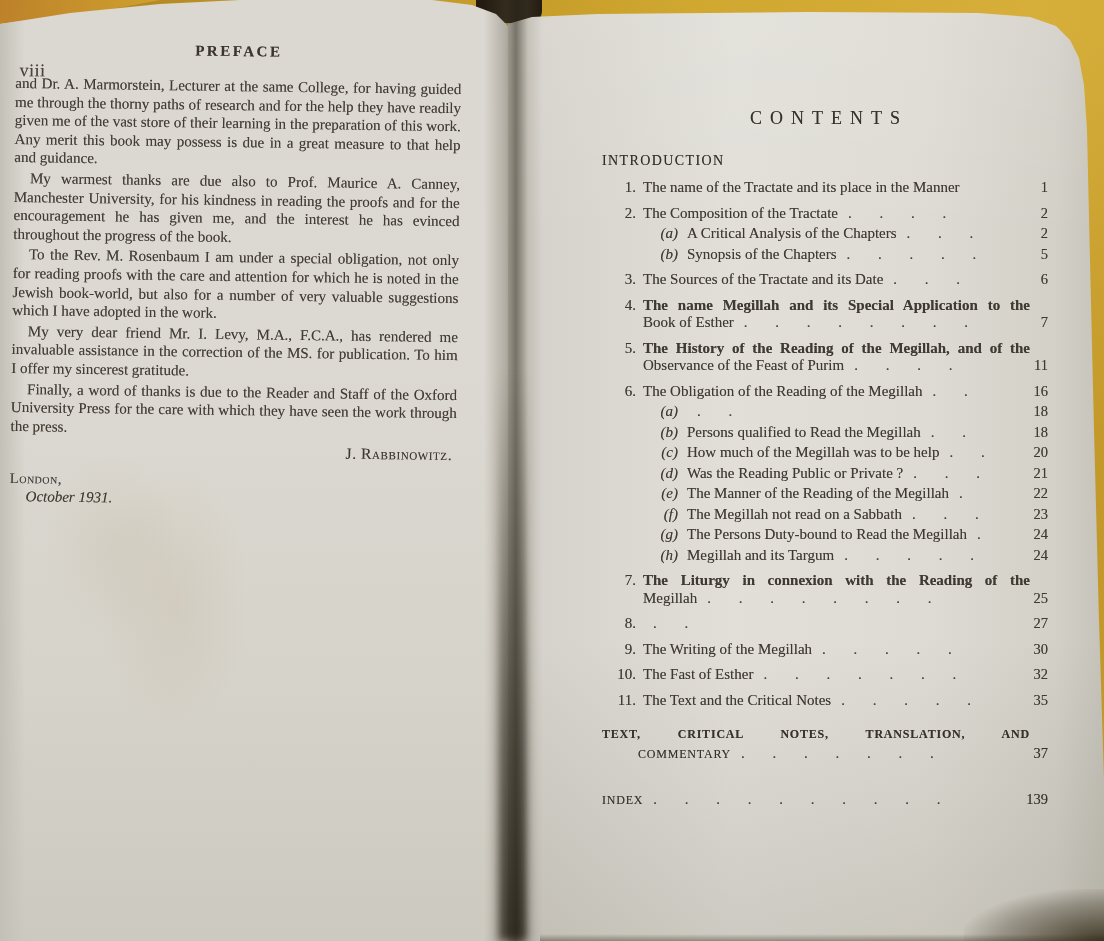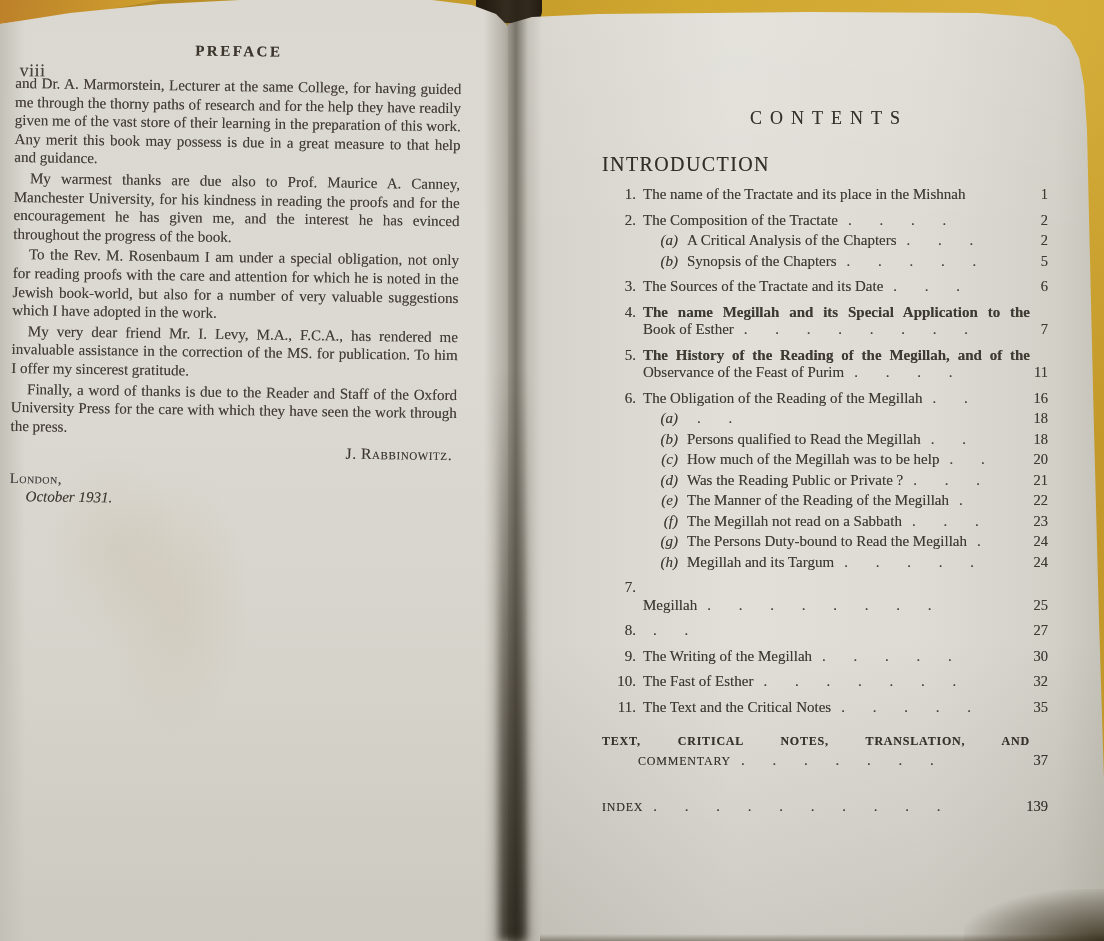--- a/index.html
+++ b/index.html
@@ -48,21 +48,21 @@
   .para{margin:0;text-align:justify;font-size:15px;line-height:18.6px;}
   .para + .para{text-indent:16px;margin-top:2px;}
   .signature{margin-top:5px;text-align:right;padding-right:4px;font-variant:small-caps;
     font-size:15.5px;letter-spacing:0.6px;color:#3d372f;}
   .place{margin-top:12px;font-variant:small-caps;font-size:14.5px;letter-spacing:0.5px;color:#444;}
   .date{margin:1px 0 0 16px;font-style:italic;font-size:15px;}
   
   .right-content{position:absolute;left:94px;top:108px;width:446px;color:#3e3931;
     text-shadow:0 0 0.5px rgba(62,57,49,0.5);}
   .contents-title{text-align:center;font-size:18px;letter-spacing:8px;padding-left:8px;color:#36312a;}
-  .intro-heading{margin-top:24px;font-size:20px;letter-spacing:1.4px;color:#332e28;}
+  .intro-heading{margin-top:24px;font-size:14px;letter-spacing:1.4px;color:#332e28;}
   .toc{margin-top:10px;}
   .row{margin-top:8px;font-size:15px;}
   .row.sub{margin-top:3px;}
   .line{display:flex;align-items:baseline;line-height:17.5px;}
   .num{flex:0 0 34px;text-align:right;padding-right:7px;}
   .sub .num{flex:0 0 76px;padding-right:9px;font-style:italic;}
   .lab{white-space:nowrap;}
   .lab.just{flex:1;white-space:normal;text-align:justify;text-align-last:justify;margin-right:18px;font-weight:bold;}
   .dots{flex:1;white-space:nowrap;overflow:hidden;padding-left:10px;padding-right:4px;
     word-spacing:24px;color:#4a443b;}
@@ -99,21 +99,21 @@
   </div>
 
   <div class="page-right">
     <div class="right-content">
       <div class="contents-title">CONTENTS</div>
       <div class="intro-heading">INTRODUCTION</div>
       <div class="toc">
           <div class="row">
             <div class="line">
               <span class="num">1.</span>
-              <span class="lab">The name of the Tractate and its place in the Mishnah</span>
+              <span class="lab">The name of the Tractate and its place in the Manner</span>
               <span class="dots"></span>
               <span class="pg">1</span>
             </div>
           </div>
           <div class="row">
             <div class="line">
               <span class="num">2.</span>
               <span class="lab">The Composition of the Tractate</span>
               <span class="dots">. . . .</span>
               <span class="pg">2</span>
@@ -234,20 +234,21 @@
             <div class="line">
               <span class="num">(h)</span>
               <span class="lab">Megillah and its Targum</span>
               <span class="dots">. . . . .</span>
               <span class="pg">24</span>
             </div>
           </div>
           <div class="row">
             <div class="line">
               <span class="num">7.</span>
+              <span class="lab just">The Liturgy in connexion with the Reading of the</span>
             </div>
             <div class="line">
               <span class="num"></span>
               <span class="lab">Megillah</span>
               <span class="dots">. . . . . . . .</span>
               <span class="pg">25</span>
             </div>
           </div>
           <div class="row">
             <div class="line">

